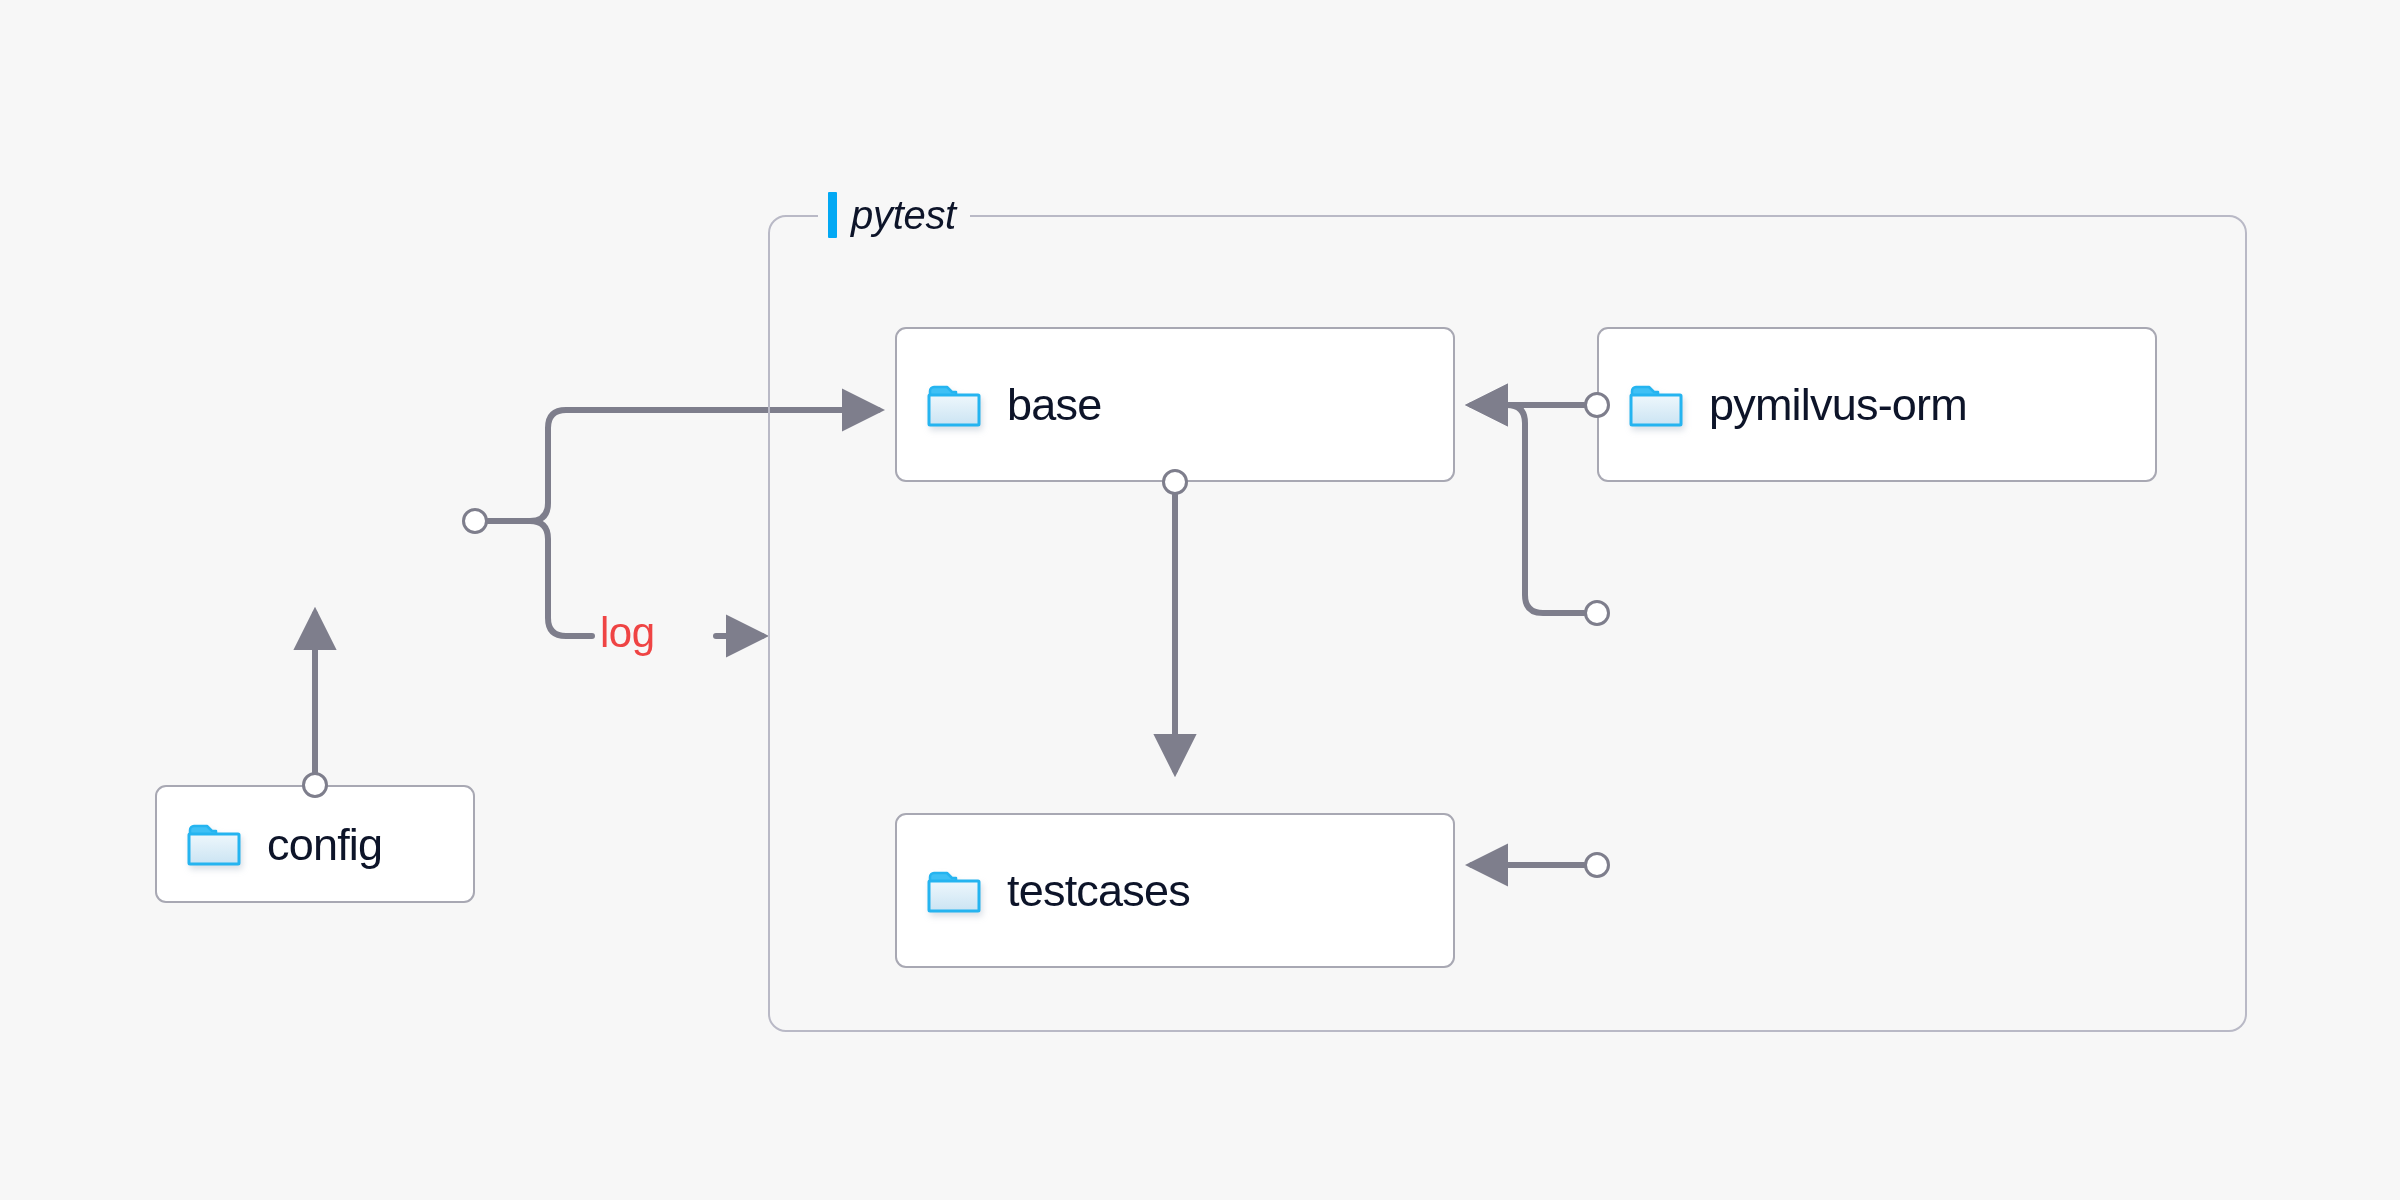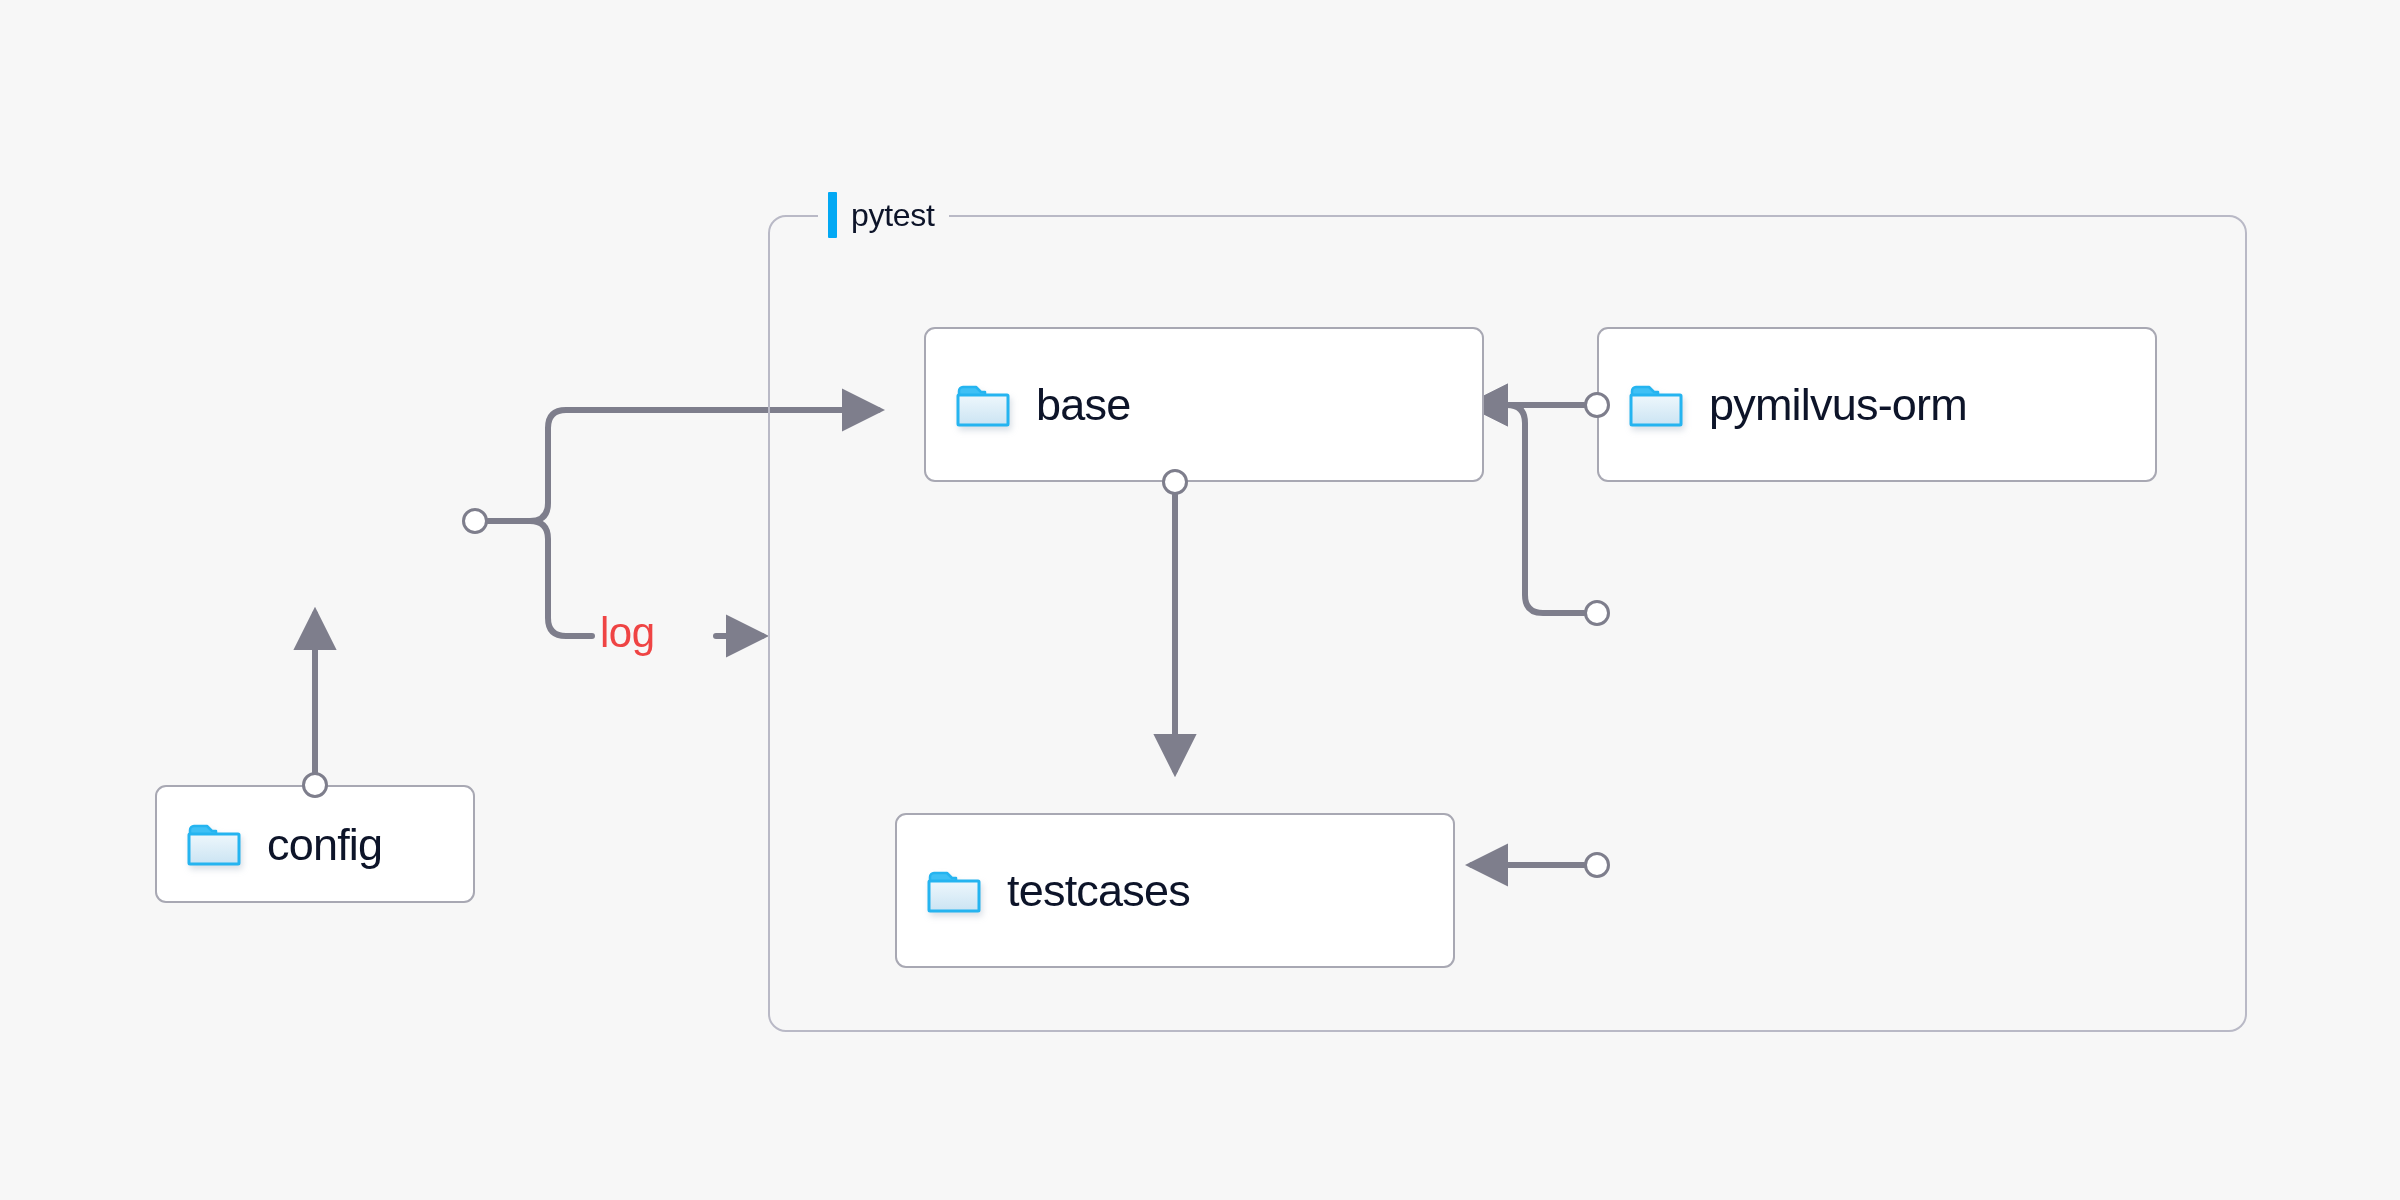--- a/index.html
+++ b/index.html
@@ -48,24 +48,25 @@
     height: 54px;
   }
   .group-accent {
     width: 9px;
     height: 46px;
     background: #03a9f4;
     border-radius: 1px;
     flex: none;
   }
   .group-label-text {
-    font-size: 32px;
+    font-size: 40px;
     color: #0d1429;
     letter-spacing: -0.3px;
     white-space: nowrap;
+    font-style: italic;
   }
 
   
   .node {
     position: absolute;
     box-sizing: border-box;
     background: #ffffff;
     border: 2px solid #a8a8b3;
     border-radius: 11px;
     display: flex;
@@ -168,21 +169,21 @@
     <span class="folder-icon">
       <svg width="54" height="46" viewBox="0 0 54 46">
         <path d="M3 9 a4 4 0 0 1 4-4 h13 l5 5 h4 v5 H3 z" fill="#3ec0f5" stroke="#25b4f0" stroke-width="2.5" stroke-linejoin="round"></path>
         <path d="M3 13 h48 a1 1 0 0 1 1 1 v28 a1 1 0 0 1 -1 1 H3 a1 1 0 0 1 -1 -1 V14 a1 1 0 0 1 1 -1 z" fill="url(#folderGrad)" stroke="#25b4f0" stroke-width="3" stroke-linejoin="round"></path>
       </svg>
     </span>
     <span class="node-label">config</span>
   </div>
   <span class="port" style="left:302px; top:772px;"></span>
 
-  <div class="node" style="left:895px; top:327px; width:560px; height:155px;margin-left:29px;">
+  <div class="node" style="left:895px; top:327px; width:560px; height:155px;">
     <span class="folder-icon">
       <svg width="54" height="46" viewBox="0 0 54 46">
         <path d="M3 9 a4 4 0 0 1 4-4 h13 l5 5 h4 v5 H3 z" fill="#3ec0f5" stroke="#25b4f0" stroke-width="2.5" stroke-linejoin="round"></path>
         <path d="M3 13 h48 a1 1 0 0 1 1 1 v28 a1 1 0 0 1 -1 1 H3 a1 1 0 0 1 -1 -1 V14 a1 1 0 0 1 1 -1 z" fill="url(#folderGrad)" stroke="#25b4f0" stroke-width="3" stroke-linejoin="round"></path>
       </svg>
     </span>
     <span class="node-label">base</span>
   </div>
   <span class="port" style="left:1162px; top:469px;"></span>
 

